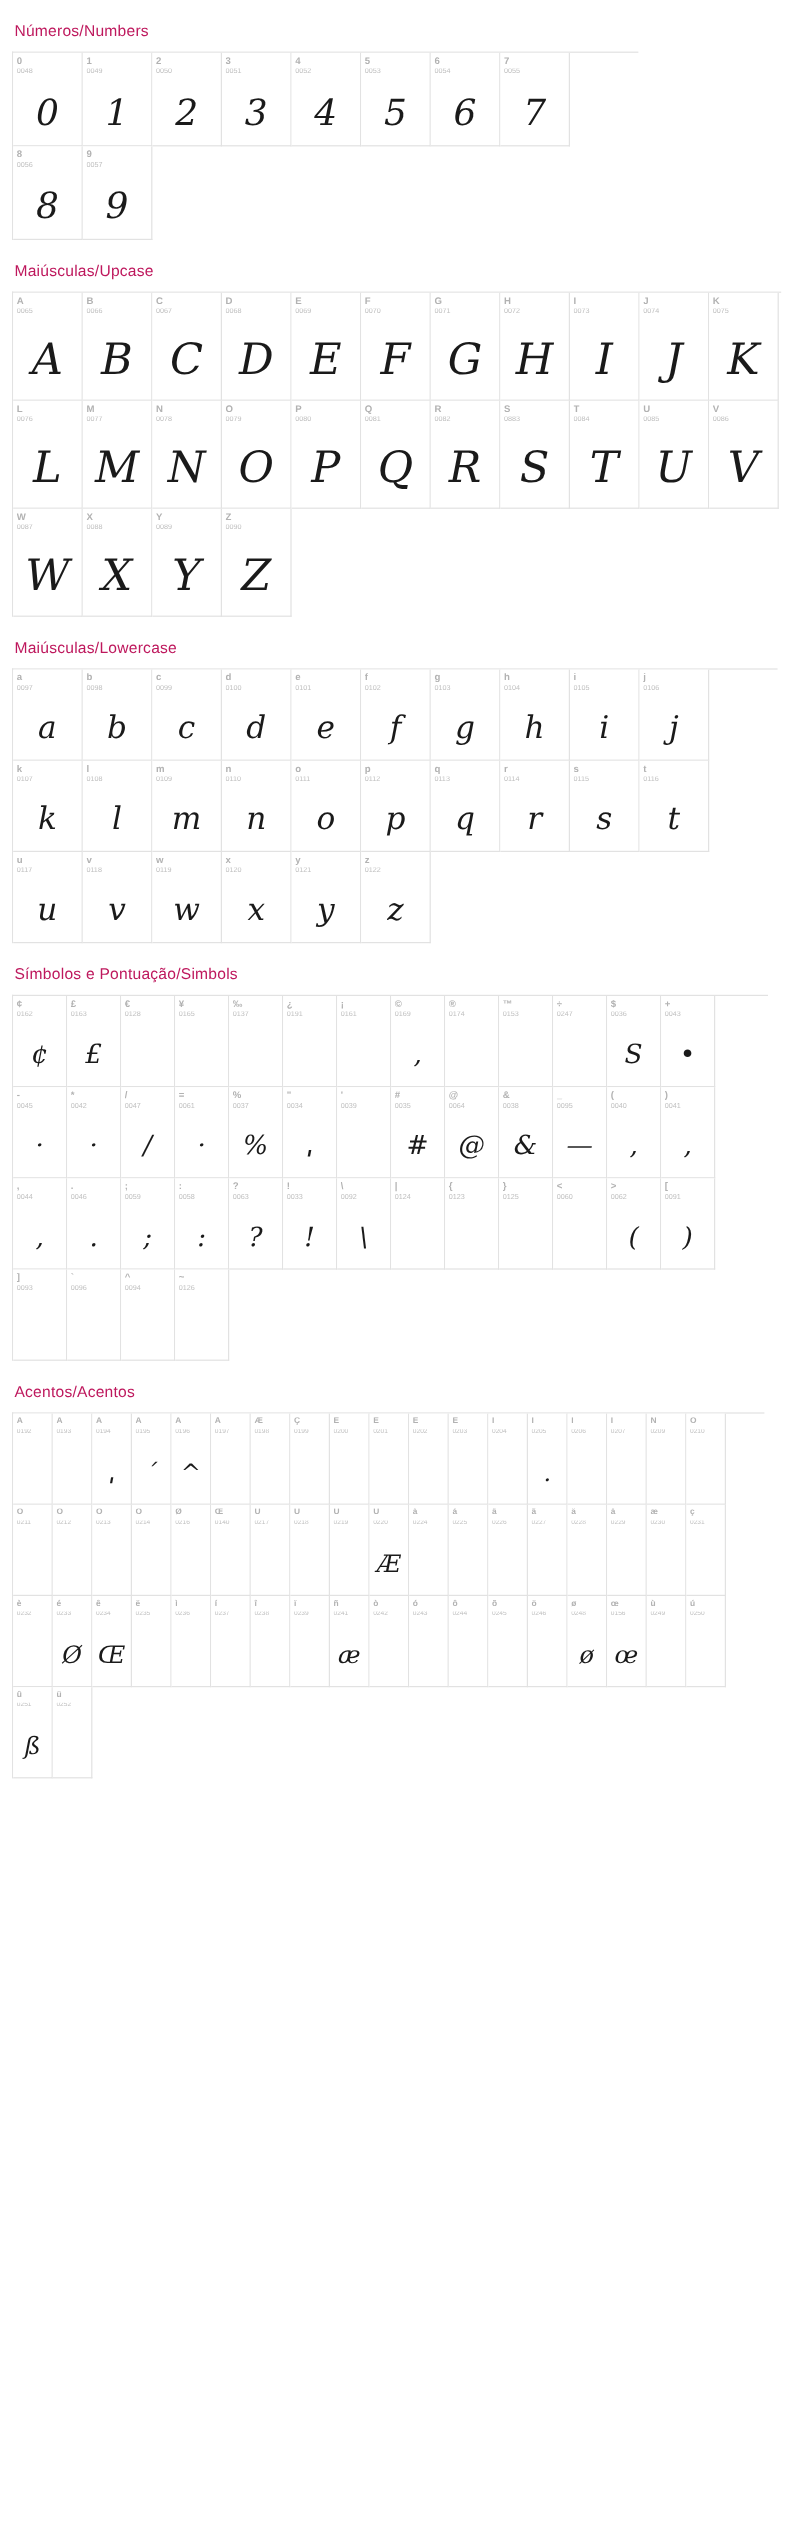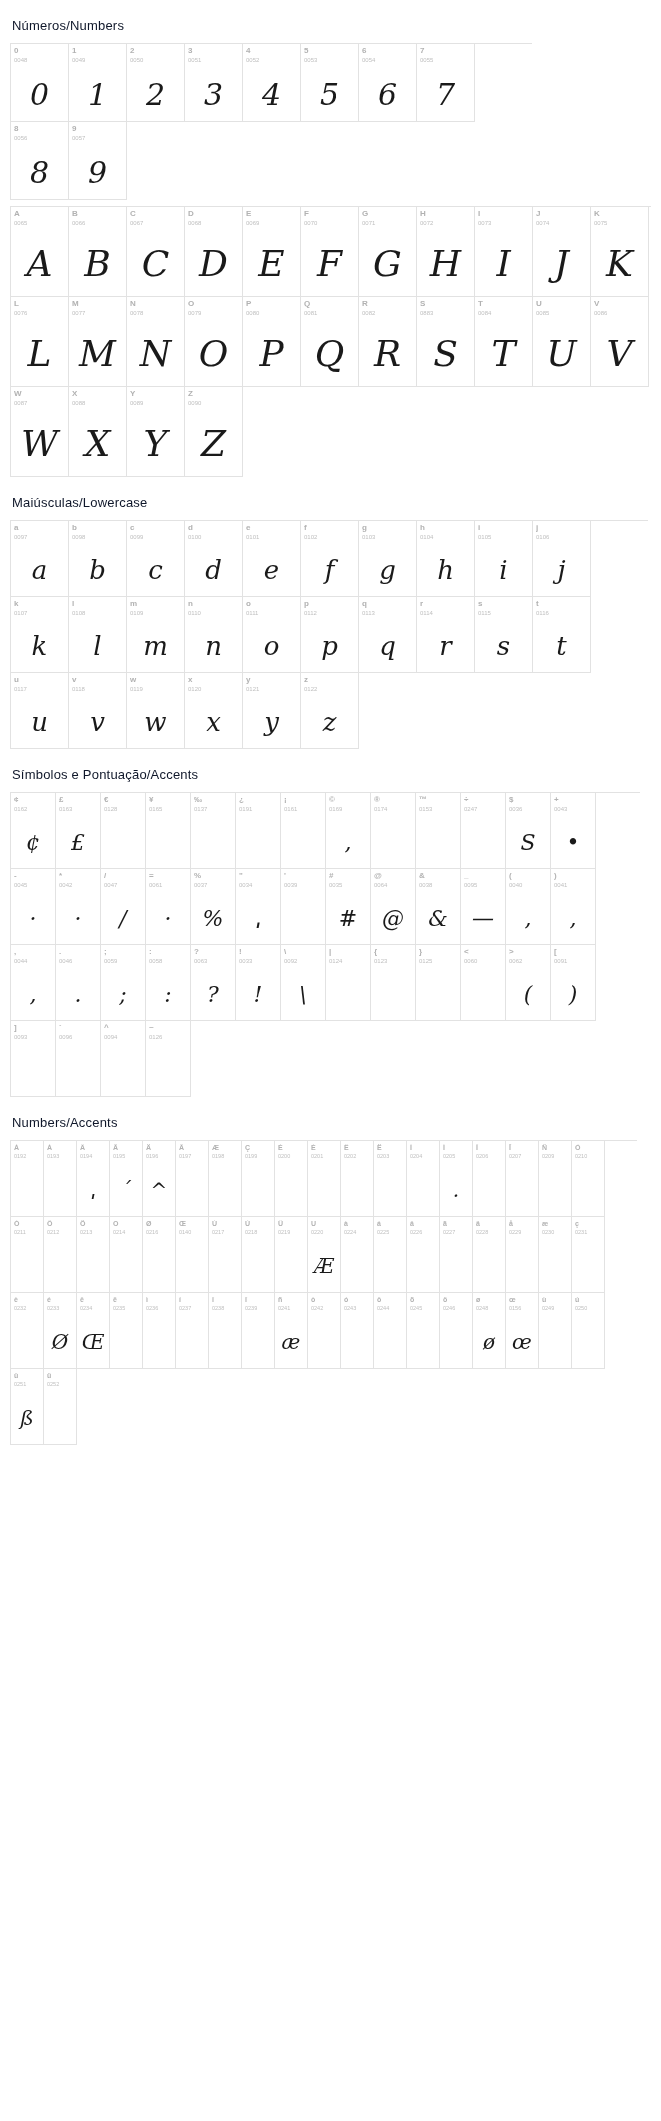--- a/index.html
+++ b/index.html
@@ -10,21 +10,21 @@
   }
   body {
     font-family: "Liberation Sans", sans-serif;
     color: #333;
     width: 661px;
     padding: 0 10px 20px 10px;
   }
   .section { margin-bottom: 6px; }
   .section-title {
     font-size: 13px;
-    color: #0f172a;
+    color: #be185d;
     font-weight: 400;
     margin: 18px 0 10px 2px;
     letter-spacing: 0.2px;
   }
   .grid {
     display: flex;
     flex-wrap: wrap;
     border-left: 1px solid #e2e2e2;
     border-top: 1px solid #e2e2e2;
     width: max-content;
@@ -162,20 +162,21 @@
         <div class="cell">
           <div class="hdr">
             <span class="ch">9</span>
             <span class="code">0057</span>
           </div>
           <div class="glyph">9</div>
         </div>
       </div>
     </div>
     <div class="section up">
+      <div class="section-title">Maiúsculas/Upcase</div>
       <div class="grid cols7">
         <div class="cell">
           <div class="hdr">
             <span class="ch">A</span>
             <span class="code">0065</span>
           </div>
           <div class="glyph">A</div>
         </div>
         <div class="cell">
           <div class="hdr">
@@ -535,21 +536,21 @@
         <div class="cell">
           <div class="hdr">
             <span class="ch">z</span>
             <span class="code">0122</span>
           </div>
           <div class="glyph">z</div>
         </div>
       </div>
     </div>
     <div class="section sym">
-      <div class="section-title">Símbolos e Pontuação/Accents</div>
+      <div class="section-title">Símbolos e Pontuação/Simbols</div>
       <div class="grid cols14">
         <div class="cell">
           <div class="hdr">
             <span class="ch">¢</span>
             <span class="code">0162</span>
           </div>
           <div class="glyph">¢</div>
         </div>
         <div class="cell">
           <div class="hdr">
@@ -841,21 +842,21 @@
         <div class="cell">
           <div class="hdr">
             <span class="ch">~</span>
             <span class="code">0126</span>
           </div>
           <div class="glyph"></div>
         </div>
       </div>
     </div>
     <div class="section acc">
-      <div class="section-title">Numbers/Accents</div>
+      <div class="section-title">Acentos/Acentos</div>
       <div class="grid cols19">
         <div class="cell">
           <div class="hdr">
             <span class="ch">À</span>
             <span class="code">0192</span>
           </div>
           <div class="glyph"></div>
         </div>
         <div class="cell">
           <div class="hdr">

